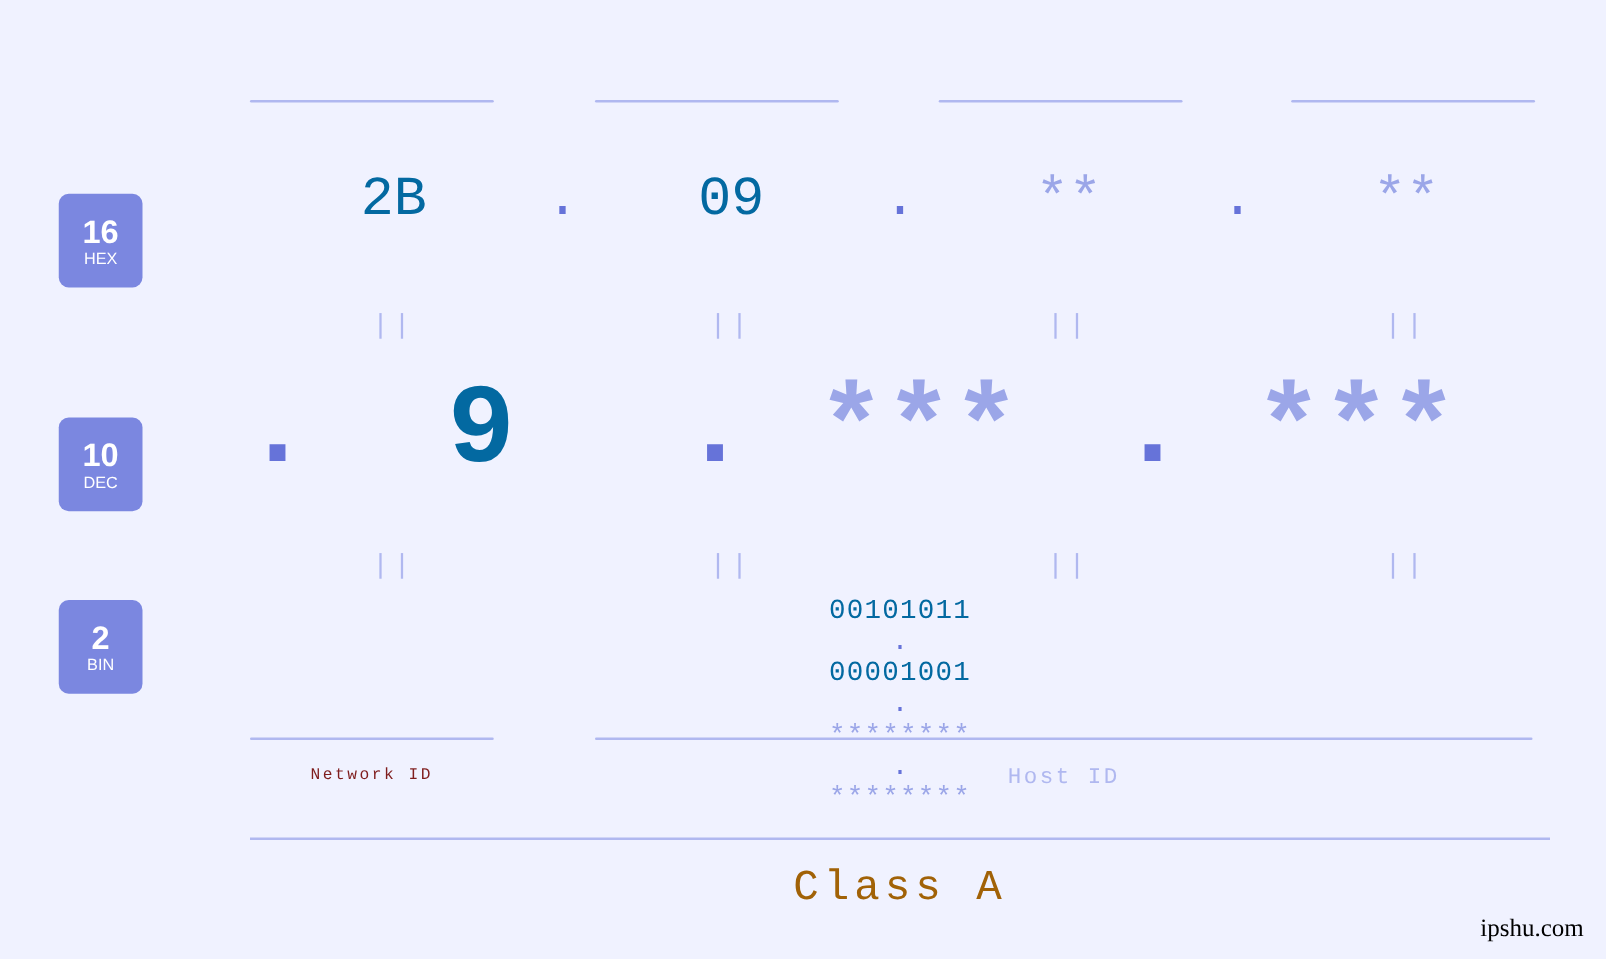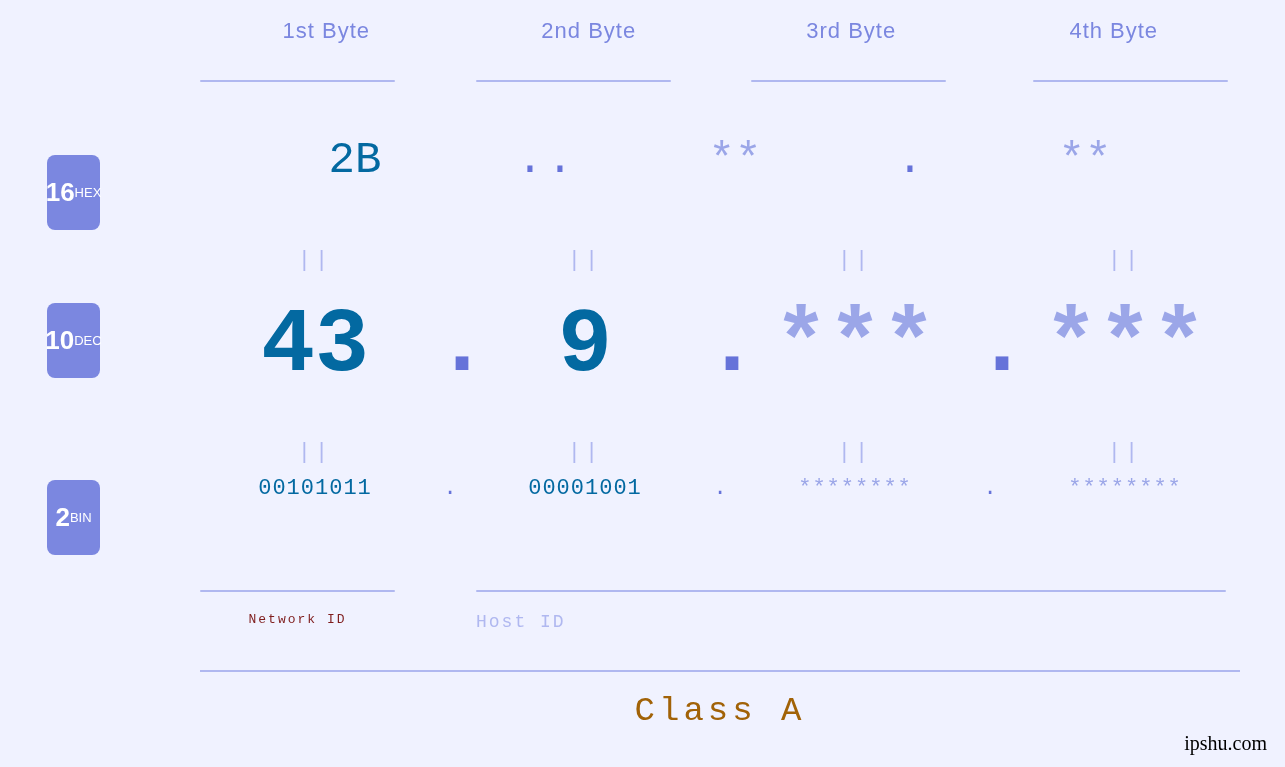--- a/index.html
+++ b/index.html
@@ -57,43 +57,43 @@
     .bracket-b3-top {
       top: 80px; left: 751px; width: 195px;
     }
     .bracket-b4-top {
       top: 80px; left: 1033px; width: 195px;
     }
 
     
     .badge {
       position: absolute;
-      width: 53px;
+      width: 67px;
       height: 75px;
       border-radius: 8px;
       background: #7b87e0;
       display: flex;
-      flex-direction: row;
+      flex-direction: column;
       align-items: center;
       justify-content: center;
       color: white;
       font-family: Arial, sans-serif;
     }
     .badge-num {
       font-size: 26px;
       font-weight: bold;
       line-height: 1.1;
     }
     .badge-label {
       font-size: 13px;
       font-weight: normal;
     }
 
     .badge-hex { top: 155px; left: 47px; }
-    .badge-dec { top: 303px; left: 47px; }
+    .badge-dec { top: 334px; left: 47px; }
     .badge-bin { top: 480px; left: 47px; }
 
     
     
     .hex-row {
       position: absolute;
       top: 135px;
       left: 195px;
       right: 40px;
       display: flex;
@@ -109,20 +109,21 @@
       align-items: center;
     }
     
     .bin-row {
       position: absolute;
       top: 476px;
       left: 195px;
       right: 40px;
       display: flex;
       align-items: center;
+      flex-direction: column;
     }
 
     .value-cell {
       flex: 1;
       text-align: center;
       color: #0369a1;
     }
     .dot-cell {
       width: 30px;
       text-align: center;
@@ -174,21 +175,21 @@
       color: #7f1d1d;
       font-size: 13px;
       letter-spacing: 2px;
       font-family: 'Courier New', Courier, monospace;
     }
     .label-host {
       position: absolute;
       top: 612px;
       left: 476px;
       width: 750px;
-      text-align: left;
+      text-align: center;
       color: #b0b8f0;
       font-size: 18px;
       letter-spacing: 2px;
       font-family: 'Courier New', Courier, monospace;
     }
 
     
     .bracket-class {
       position: absolute;
       height: 2px;
@@ -222,26 +223,20 @@
     }
 
     
     .masked { color: #9ba6e8; }
   </style>
 </head>
 <body>
 
 <div class="main-container">
 
-  <div class="headers-row">
-    <div class="col-header">1st Byte</div>
-    <div class="col-header">2nd Byte</div>
-    <div class="col-header">3rd Byte</div>
-    <div class="col-header">4th Byte</div>
-  </div>
 
   <div class="bracket-line bracket-b1-top"></div>
   <div class="bracket-line bracket-b2-top"></div>
   <div class="bracket-line bracket-b3-top"></div>
   <div class="bracket-line bracket-b4-top"></div>
 
   <div class="badge badge-hex">
     <span class="badge-num">16</span>
     <span class="badge-label">HEX</span>
   </div>
@@ -250,38 +245,38 @@
     <span class="badge-label">DEC</span>
   </div>
   <div class="badge badge-bin">
     <span class="badge-num">2</span>
     <span class="badge-label">BIN</span>
   </div>
 
   <div class="hex-row">
     <div class="value-cell hex-val">2B</div>
     <div class="dot-cell dot-large">.</div>
+    <div class="value-cell hex-val">09</div>
     <div class="dot-cell dot-large">.</div>
     <div class="value-cell hex-val masked">**</div>
     <div class="dot-cell dot-large">.</div>
     <div class="value-cell hex-val masked">**</div>
   </div>
 
   <div class="equals-row eq-row-1">
     <div class="eq-cell">||</div>
     <div class="eq-dot"></div>
     <div class="eq-cell">||</div>
     <div class="eq-dot"></div>
     <div class="eq-cell">||</div>
     <div class="eq-dot"></div>
     <div class="eq-cell">||</div>
   </div>
 
   <div class="dec-row">
-    <div class="value-cell dec-val">43</div>
     <div class="dot-cell dec-dot">.</div>
     <div class="value-cell dec-val">9</div>
     <div class="dot-cell dec-dot">.</div>
     <div class="value-cell dec-val masked">***</div>
     <div class="dot-cell dec-dot">.</div>
     <div class="value-cell dec-val masked">***</div>
   </div>
 
   <div class="equals-row eq-row-2">
     <div class="eq-cell">||</div>

